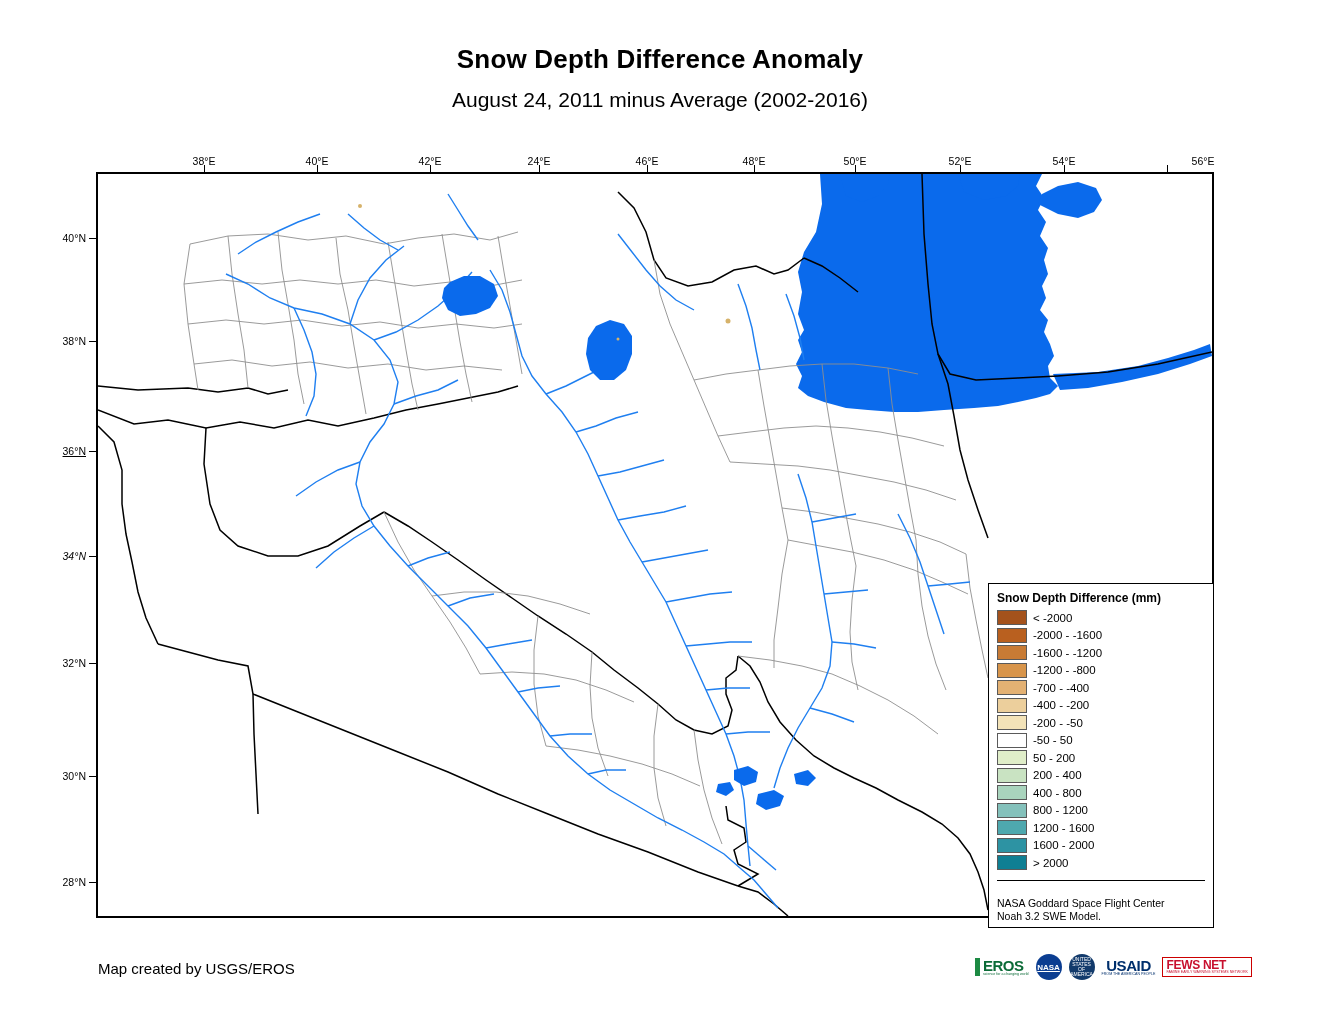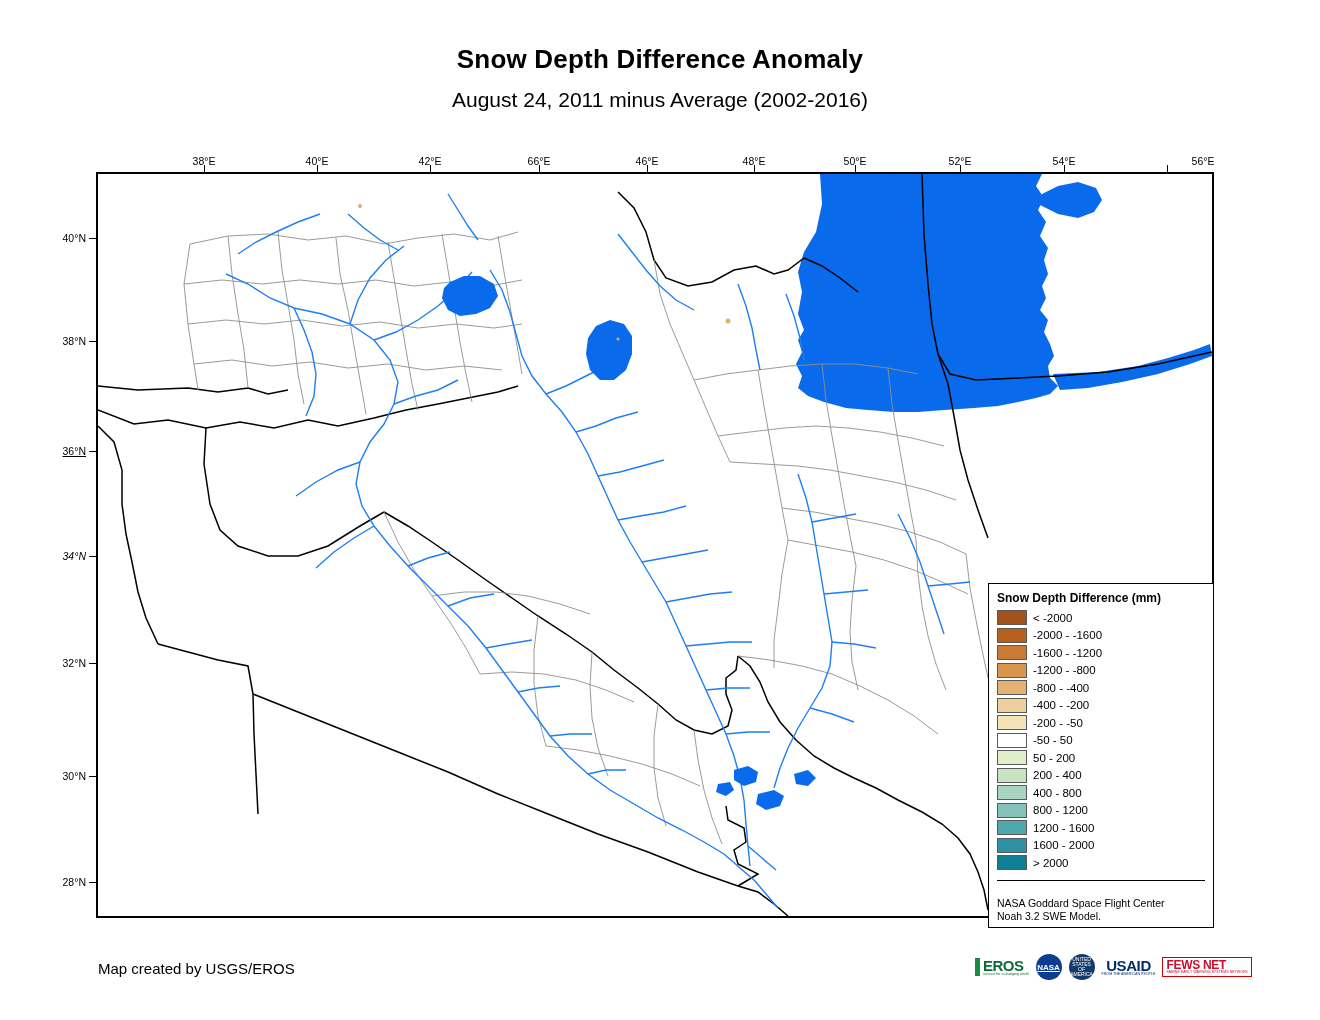--- a/index.html
+++ b/index.html
@@ -203,21 +203,21 @@
 </head>
 <body>
 
 <div id="title">Snow Depth Difference Anomaly</div>
 <div id="subtitle">August 24, 2011 minus Average (2002-2016)</div>
 
 <div>
   <div class="tick-label-top" style="left:204px; top:155px;">38°E</div>
   <div class="tick-label-top" style="left:317px; top:155px;">40°E</div>
   <div class="tick-label-top" style="left:430px; top:155px;">42°E</div>
-  <div class="tick-label-top" style="left:539px; top:155px;">66°E</div>
+  <div class="tick-label-top" style="left:539px; top:155px;">24°E</div>
   <div class="tick-label-top" style="left:647px; top:155px;">46°E</div>
   <div class="tick-label-top" style="left:754px; top:155px;">48°E</div>
   <div class="tick-label-top" style="left:855px; top:155px;">50°E</div>
   <div class="tick-label-top" style="left:960px; top:155px;">52°E</div>
   <div class="tick-label-top" style="left:1064px; top:155px;">54°E</div>
   <div class="tick-label-top" style="left:1167px; top:155px;margin-left:36px;">56°E</div>
 
   <div class="tick-top" style="left:204px;"></div>
   <div class="tick-top" style="left:317px;"></div>
   <div class="tick-top" style="left:430px;"></div>
@@ -428,21 +428,21 @@
       <div class="legend-row">
         <span class="legend-swatch" style="background: rgb(200, 123, 53);"></span>
         <span class="legend-label">-1600 - -1200</span>
       </div>
       <div class="legend-row">
         <span class="legend-swatch" style="background: rgb(216, 149, 75);"></span>
         <span class="legend-label">-1200 - -800</span>
       </div>
       <div class="legend-row">
         <span class="legend-swatch" style="background: rgb(227, 177, 115);"></span>
-        <span class="legend-label">-800 - -400</span>
+        <span class="legend-label">-700 - -400</span>
       </div>
       <div class="legend-row">
         <span class="legend-swatch" style="background: rgb(236, 207, 156);"></span>
         <span class="legend-label">-400 - -200</span>
       </div>
       <div class="legend-row">
         <span class="legend-swatch" style="background: rgb(243, 227, 184);"></span>
         <span class="legend-label">-200 - -50</span>
       </div>
       <div class="legend-row">

